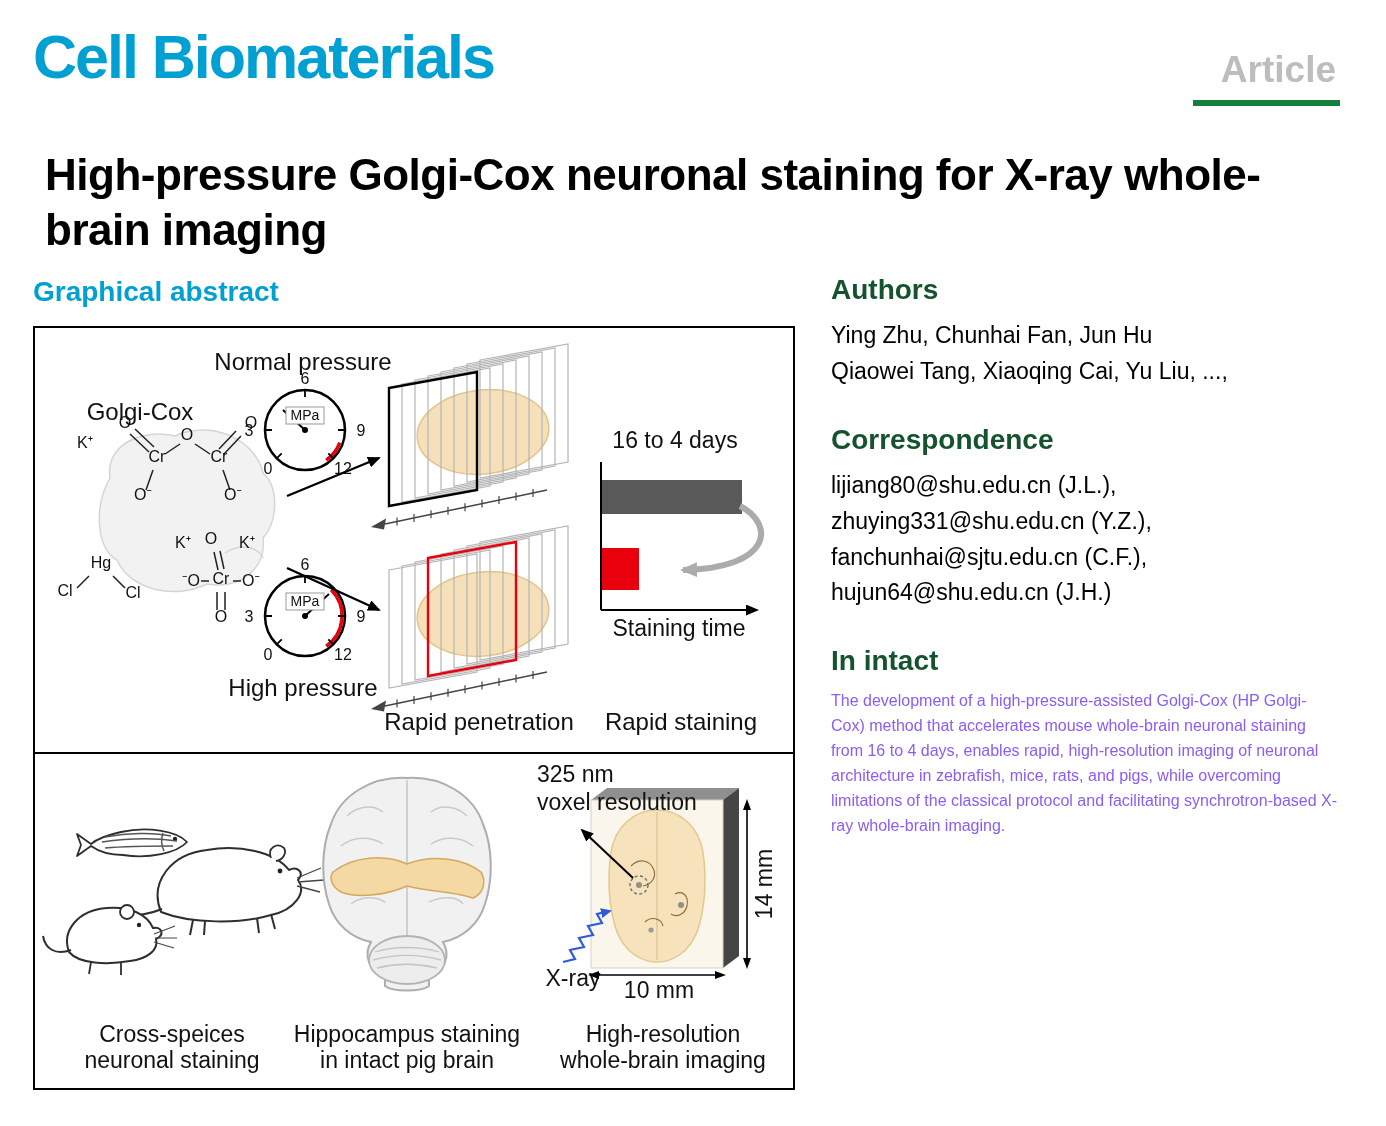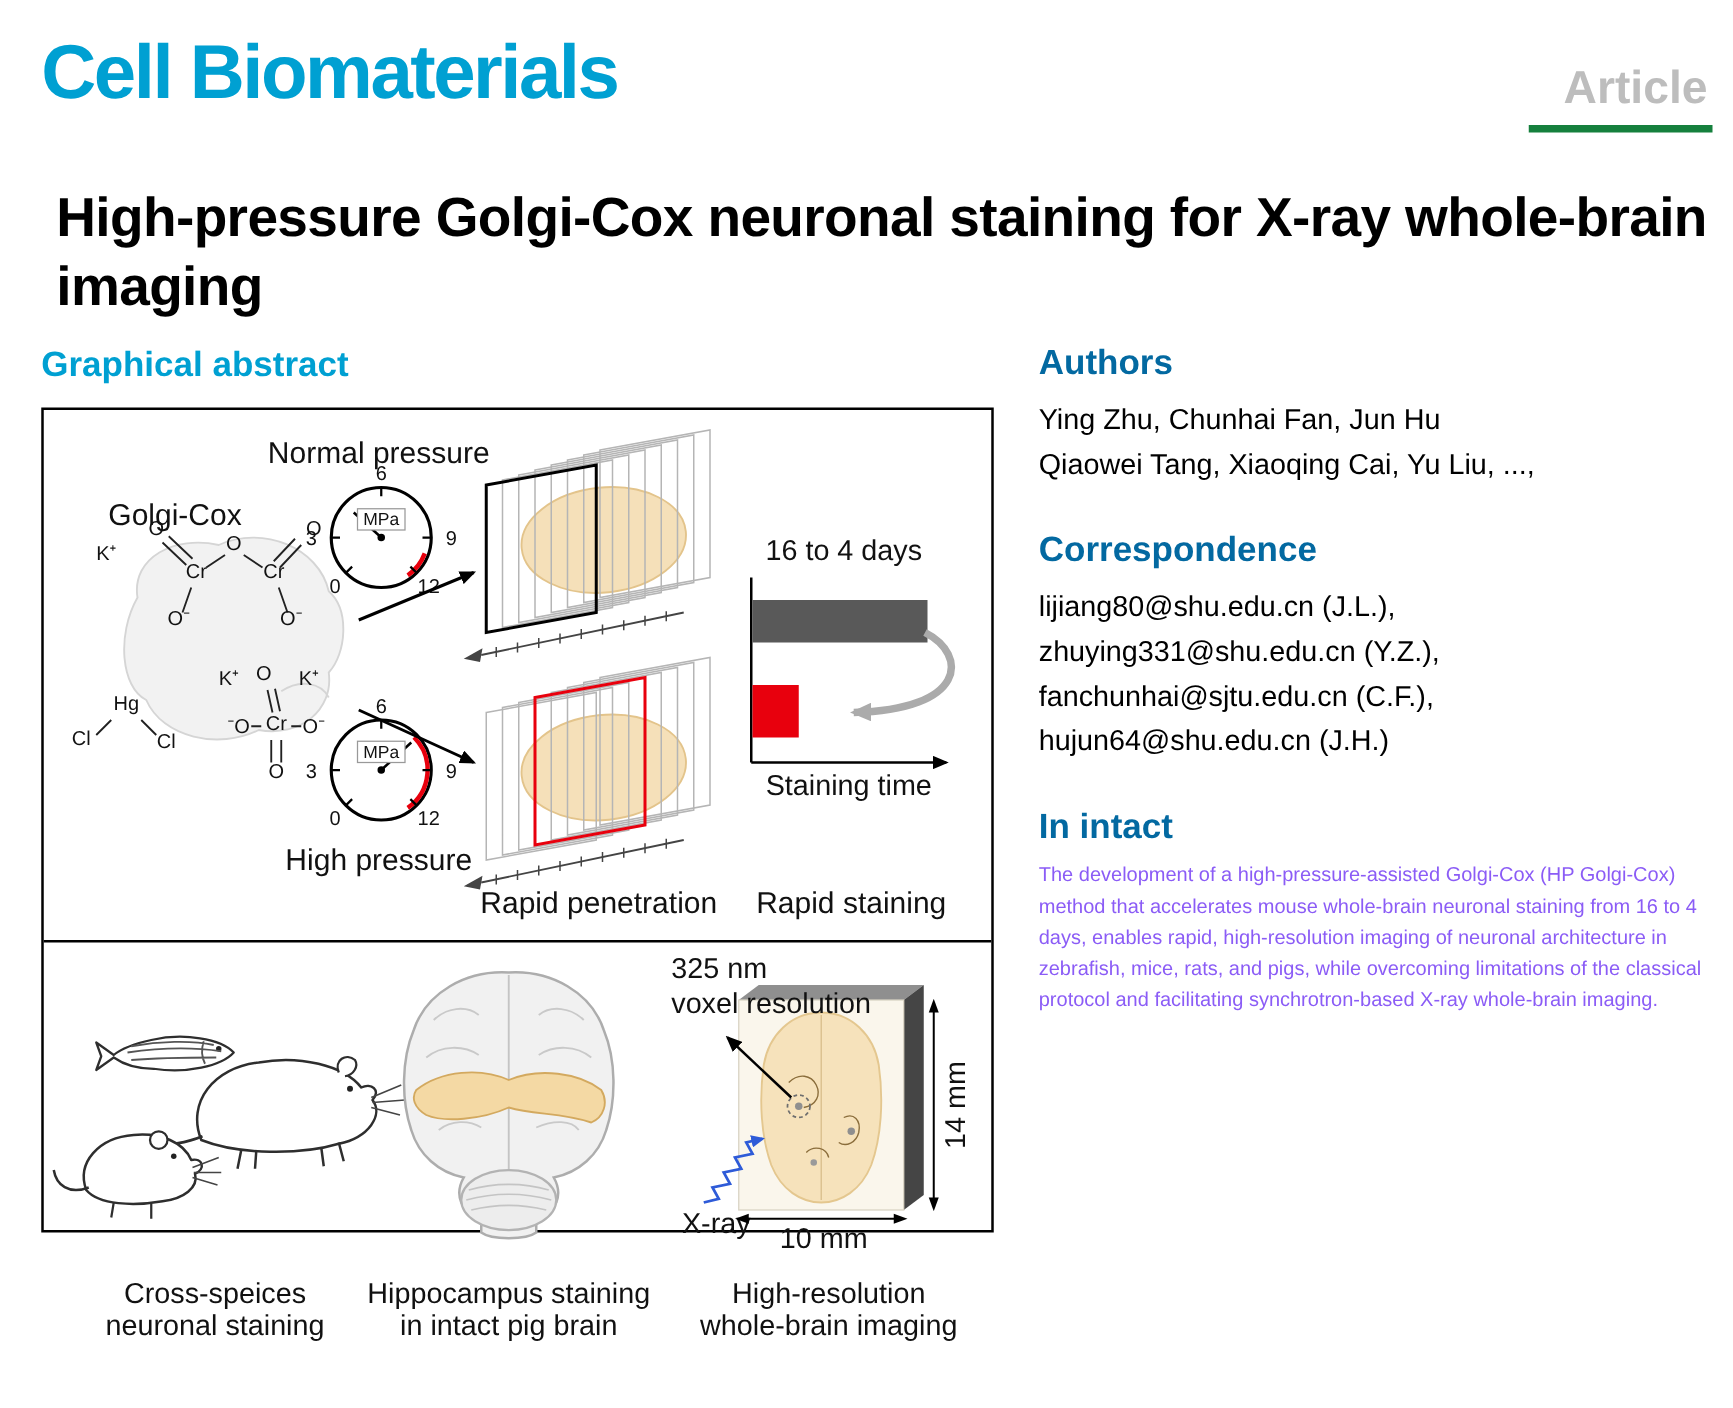--- a/index.html
+++ b/index.html
@@ -2,47 +2,47 @@
 <html><head>
 <meta charset="utf-8">
 <style>
   * { margin:0; padding:0; box-sizing:border-box; }
   html,body { background:#ffffff; }
   body {
     width:1386px; height:1126px;
     font-family:"Liberation Sans", sans-serif;
     color:#000; position:relative; overflow:hidden;
   }
-  .page { width:100%; height:100%; padding:24px 16px 0 33px; }
+  .page { width:100%; height:100%; padding:24px 46px 0 33px; }
 
   .masthead { display:flex; justify-content:space-between; align-items:flex-start; }
   .brand { font-size:61px; font-weight:bold; color:#00A0D2; letter-spacing:-2px; line-height:1.1; }
   .article-type {
     font-size:37px; font-weight:bold; color:#BDBDBD; line-height:1.0;
     border-bottom:6px solid #15803d; padding:8px 4px 12px 28px; margin-top:19px;
   }
 
   .title {
     margin-top:42px; font-size:44px; font-weight:bold; line-height:1.24;
     letter-spacing:-0.5px; max-width:1345px; color:#000;margin-left:12px;
   }
 
   .columns { display:flex; margin-top:15px; gap:36px; }
   .left-col { width:762px; flex:0 0 762px; }
   .right-col { flex:1; padding-top:2px; }
 
   .ga-heading { color:#00A0D2; font-size:28px; font-weight:bold; margin:4px 0 18px; }
 
-  .figure-box { width:762px; height:660px; border:2px solid #000; background:#fff;text-decoration:underline; }
+  .figure-box { width:762px; height:764px; border:2px solid #000; background:#fff;text-decoration:underline; }
   .panel-top { height:426px; border-bottom:2px solid #000; }
   .panel-bottom { height:340px; }
   .panel-top svg, .panel-bottom svg { display:block; }
 
   .sec { margin-bottom:34px; }
-  .sec-heading { color:#0369a1; font-size:28px; font-weight:bold; margin-bottom:12px; }
+  .sec-heading { color:#14532d; font-size:28px; font-weight:bold; margin-bottom:12px; }
   .body-text { font-size:16px; line-height:1.56; color:#8b5cf6; }
   .body-line { font-size:23px; line-height:1.56; color:#000; }
 
   svg text { font-family:"Liberation Sans", sans-serif; fill:#111; }
   .t24 { font-size:24px; }
   .t23 { font-size:23px; }
   .t16 { font-size:16px; }
   .t14 { font-size:14px; }
   .mid { text-anchor:middle; }
 </style>

